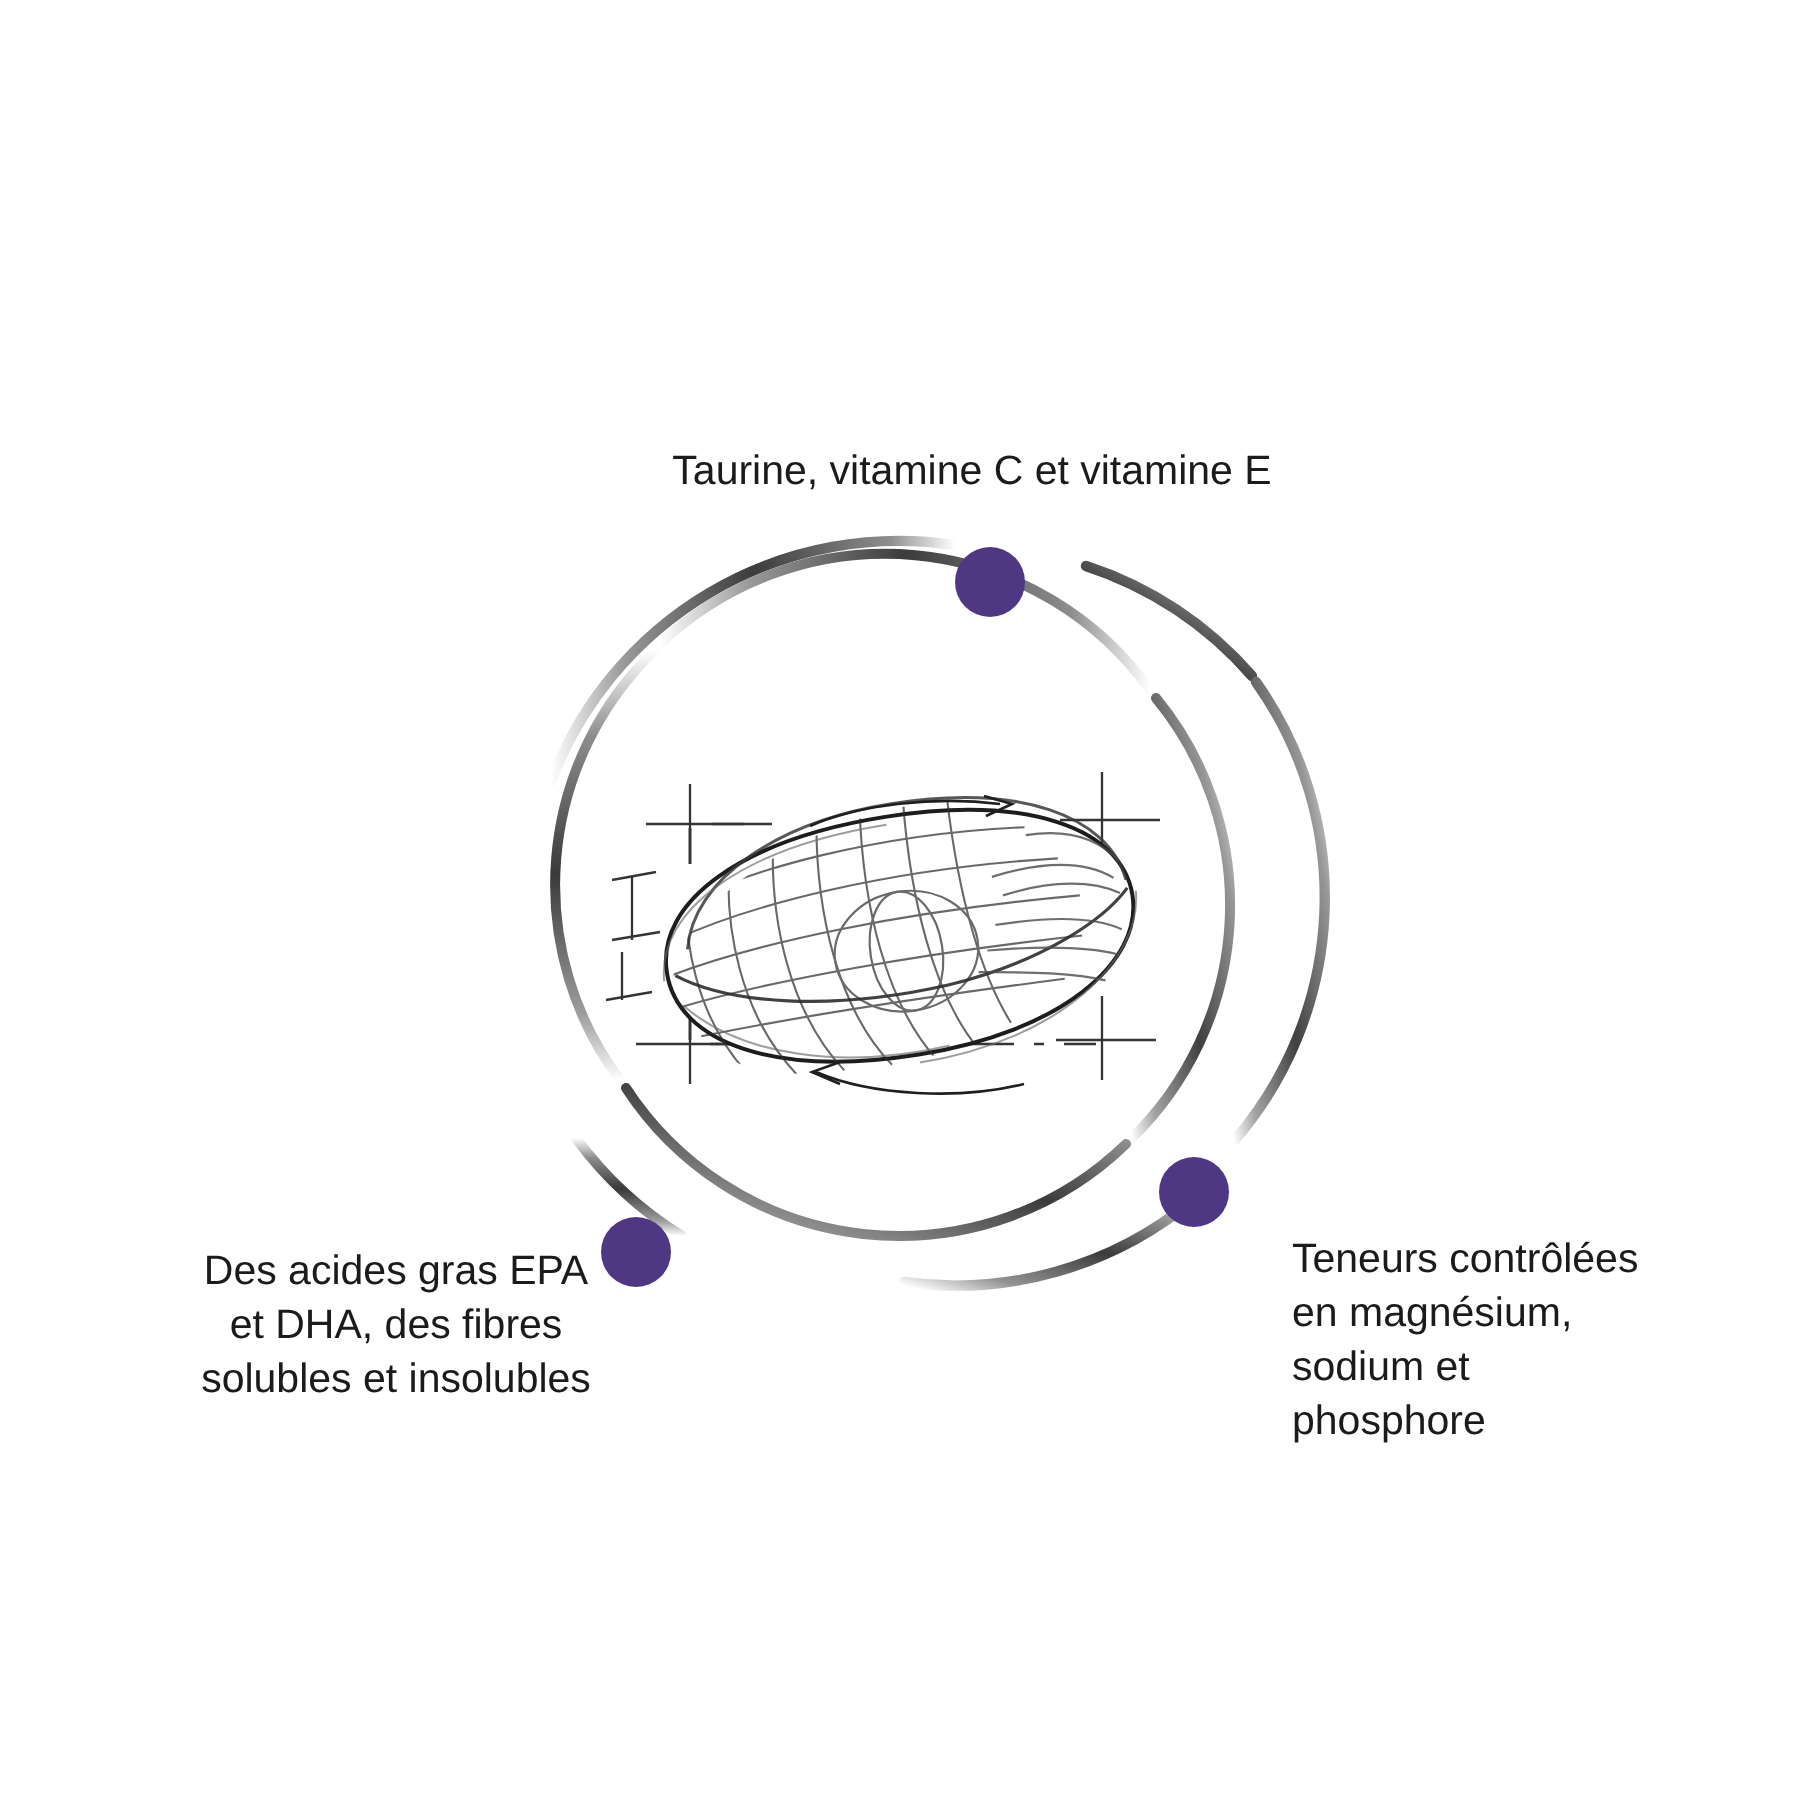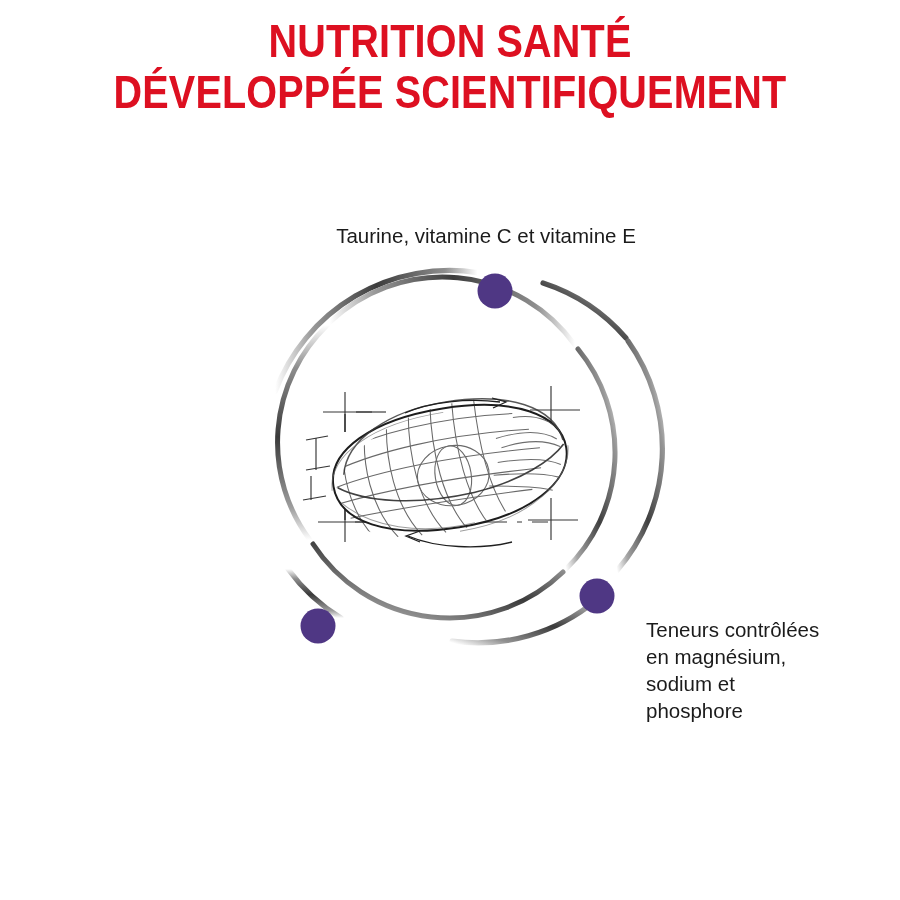--- a/index.html
+++ b/index.html
@@ -57,24 +57,20 @@
   }
 
   
   .footer{position:absolute;left:0;bottom:0;width:900px;height:100px;}
 </style>
 </head>
 <body>
 
 <div id="stage">
 
-  <div class="title-block">
-    <span class="title-line l1">NUTRITION SANTÉ</span>
-    <span class="title-line l2">DÉVELOPPÉE SCIENTIFIQUEMENT</span>
-  </div>
 
   <div class="diagram">
     <svg width="900" height="560" viewBox="0 0 900 560" xmlns="http://www.w3.org/2000/svg">
       <defs>
         <linearGradient id="gA" x1="0" y1="0" x2="1" y2="0">
           <stop offset="0%" stop-color="#ffffff"></stop>
           <stop offset="18%" stop-color="#9a9a9a"></stop>
           <stop offset="50%" stop-color="#3c3c3c"></stop>
           <stop offset="84%" stop-color="#8e8e8e"></stop>
           <stop offset="100%" stop-color="#ffffff"></stop>
@@ -222,20 +218,23 @@
       <g>
         <circle cx="495" cy="121" r="17.5" fill="#4F3784"></circle>
         <circle cx="318" cy="456" r="17.5" fill="#4F3784"></circle>
         <circle cx="597" cy="426" r="17.5" fill="#4F3784"></circle>
       </g>
     </svg>
   </div>
 
   <div class="callout callout-top">Taurine, vitamine C et vitamine E</div>
 
+  <div class="callout callout-left">Des acides gras EPA
+et DHA, des fibres
+solubles et insolubles</div>
 
   <div class="callout callout-right">Teneurs contrôlées
 en magnésium,
 sodium et
 phosphore</div>
 
   <div class="footer">
     
     
 

